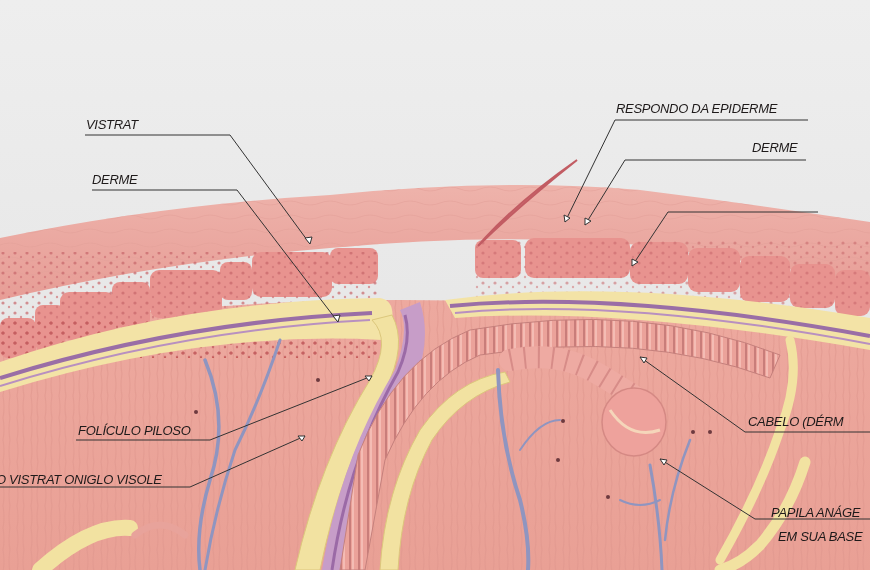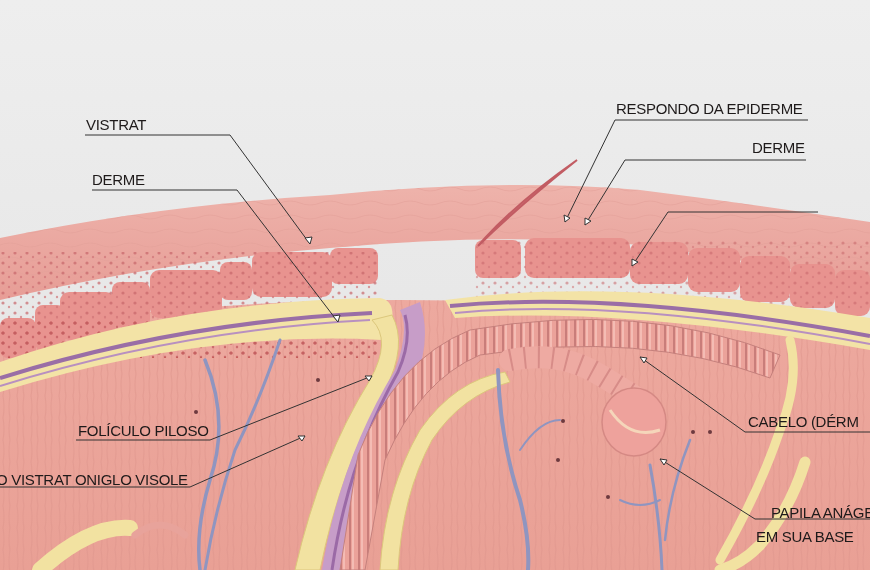--- a/index.html
+++ b/index.html
@@ -1,19 +1,19 @@
 <!DOCTYPE html>
 <html><head>
 <meta charset="utf-8">
 <style>
   html,body{margin:0;padding:0;}
   body{width:870px;height:570px;overflow:hidden;background:#ececec;font-family:"Liberation Sans","DejaVu Sans",sans-serif;}
   #stage{position:relative;width:870px;height:570px;overflow:hidden;background:linear-gradient(#eeeeee,#e7e7e7 60%,#e4e4e4);}
   svg.art{position:absolute;left:0;top:0;width:870px;height:570px;}
-  .lbl{position:absolute;font-size:15px;color:#1e1a1a;letter-spacing:-0.3px;white-space:nowrap;line-height:16px;}
+  .lbl{position:absolute;font-size:13px;color:#1e1a1a;letter-spacing:-0.3px;white-space:nowrap;line-height:16px;font-style:italic;}
 </style>
 </head>
 <body>
 
 <div id="stage">
 <svg class="art" viewBox="0 0 870 570">
   <defs>
     <linearGradient id="gTop" x1="0" y1="0" x2="0" y2="1">
       <stop offset="0" stop-color="#eeb3ab"></stop>
       <stop offset="1" stop-color="#e79d96"></stop>
@@ -170,14 +170,14 @@
 
 <div class="lbl" style="left:86px;top:117px;">VISTRAT</div>
 <div class="lbl" style="left:92px;top:172px;">DERME</div>
 <div class="lbl" style="left:616px;top:101px;">RESPONDO DA EPIDERME</div>
 <div class="lbl" style="left:752px;top:140px;">DERME</div>
 <div class="lbl" style="left:670px;top:196px;"></div>
 <div class="lbl" style="left:78px;top:423px;">FOLÍCULO PILOSO</div>
 <div class="lbl" style="left:-4px;top:472px;">O VISTRAT ONIGLO VISOLE</div>
 <div class="lbl" style="left:748px;top:414px;">CABELO (DÉRM</div>
 <div class="lbl" style="left:771px;top:505px;">PAPILA ANÁGE</div>
-<div class="lbl" style="left:756px;top:529px;">EM SUA BASE</div>
+<div class="lbl" style="left:778px;top:529px;">EM SUA BASE</div>
 </div>
 
 </body></html>

